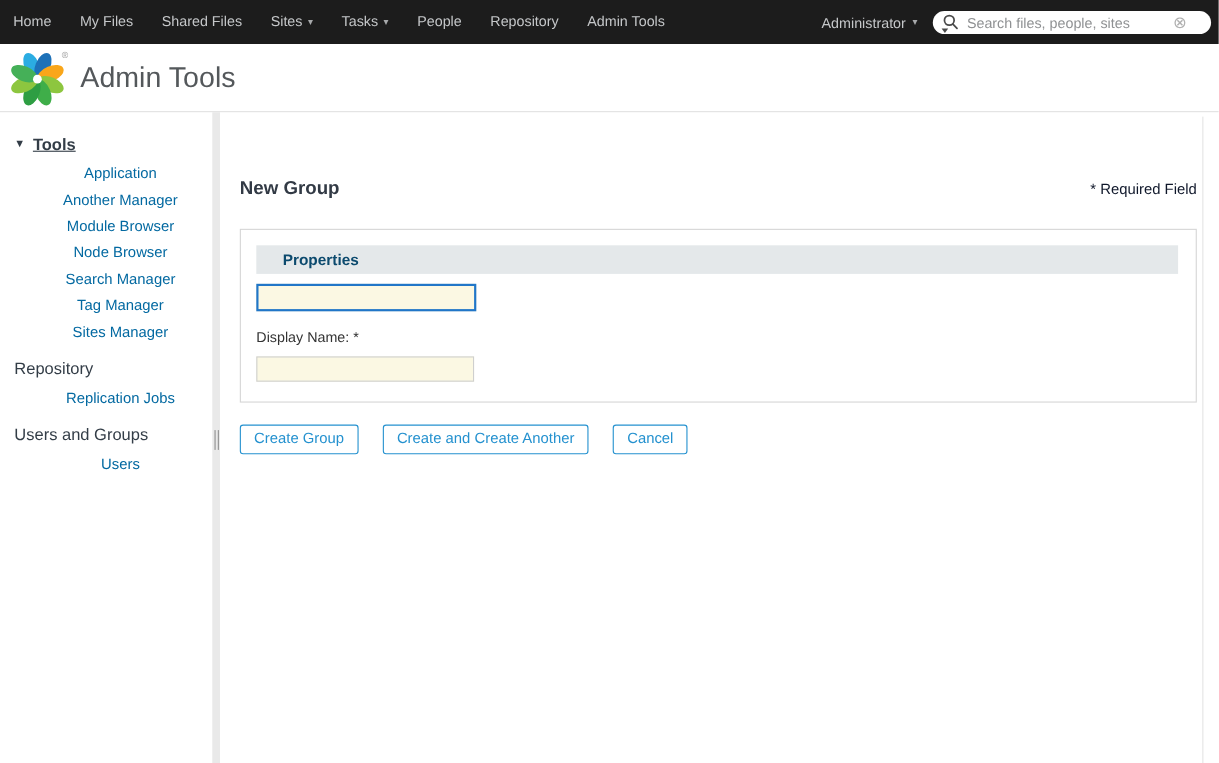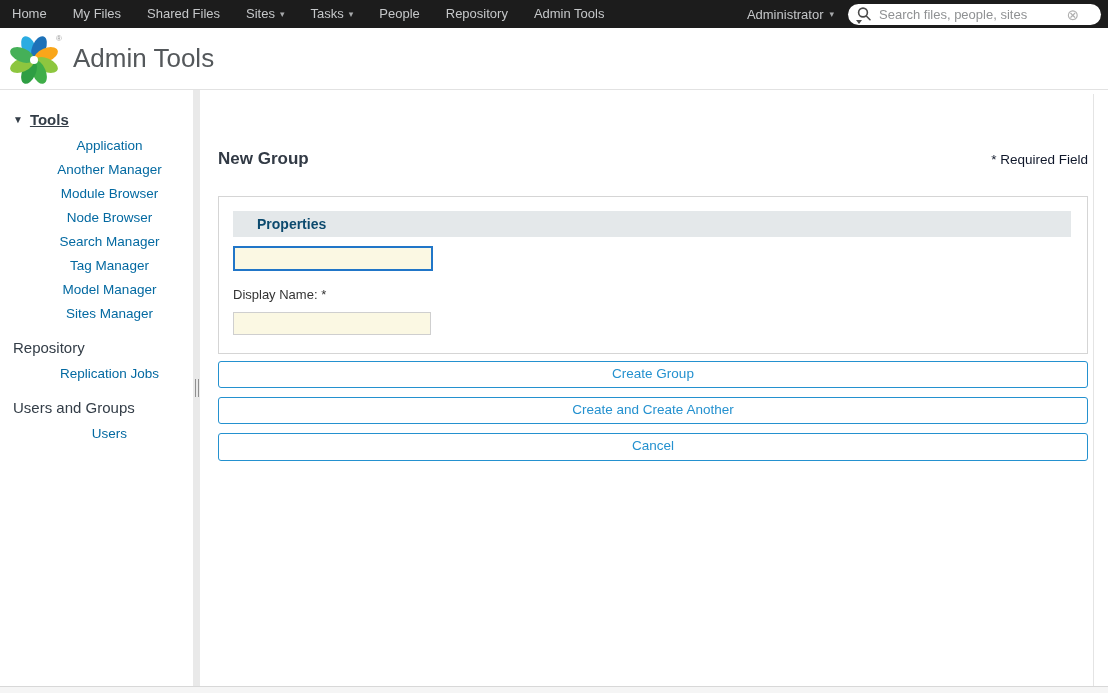--- a/index.html
+++ b/index.html
@@ -1,20 +1,20 @@
 <!DOCTYPE html>
 <html><head>
 <meta charset="utf-8">
 <style>
   * { box-sizing: border-box; margin: 0; padding: 0; }
   html,body { width:1108px; height:694px; overflow:hidden; }
   body { font-family:"Liberation Sans", sans-serif; background:#fff; position:relative; }
 
   
-  .topbar { height:28px; background:#1c1c1c; display:flex; align-items:center; font-size:13px; }
+  .topbar { height:40px; background:#1c1c1c; display:flex; align-items:center; font-size:13px; }
   .nav-item { color:#c5c7c9; padding:0 13px; height:28px; line-height:28px; cursor:pointer; white-space:nowrap; display:flex; align-items:center; gap:5px; }
   .nav-item:first-child { padding-left:12px; }
   .caret { font-size:9px; color:#a7a9ab; line-height:1; }
   .topbar-right { margin-left:auto; display:flex; align-items:center; }
   .user-menu { color:#c5c7c9; display:flex; align-items:center; gap:6px; padding:0 14px 0 8px; cursor:pointer; }
   .searchbox { width:253px; height:21px; background:#fff; border-radius:11px; display:flex; align-items:center; padding:0 22px 0 8px; margin-right:7px; }
   .searchbox .mag { position:relative; width:16px; height:16px; flex:0 0 16px; }
   .searchbox .mag .mag-caret { position:absolute; left:0; bottom:-2px; width:0; height:0; border-left:3px solid transparent; border-right:3px solid transparent; border-top:4px solid #4a4a4a; }
   .searchbox input { border:none; outline:none; flex:1; font-size:13px; color:#444; padding:0 4px 0 7px; font-family:"Liberation Sans",sans-serif; background:transparent; }
   .searchbox input::placeholder { color:#8f9193; }
@@ -52,21 +52,21 @@
   .required-note { font-size:13.5px; color:#0f172a;margin-top:46px; }
 
   .panel { margin-top:27px; border:1px solid #d5d5d5; padding:14px 16px 18px 14px; }
   .panel-band { background:#e4e8ea; height:26px; line-height:26px; padding-left:24px; font-size:14px; font-weight:700; color:#0c4a6e; }
   .field-label { font-size:13px; color:#333; margin-top:23px; }
   .field-label.second { margin-top:16px; }
   input.text-field { display:block; background:#fbf8e3; font-size:13px; color:#333; padding:2px 5px; font-family:"Liberation Sans",sans-serif; outline:none; }
   .id-input { margin-top:9px; width:200px; height:25px; border:2px solid #2176c8; }
   .dn-input { margin-top:10px; width:198px; height:23px; border:1px solid #cfcfcf; }
 
-  .buttons-row { margin-top:7px; display:flex; gap:9px;flex-direction:column; }
+  .buttons-row { margin-top:20px; display:flex; gap:22px; }
   .btn { background:#fff; border:1px solid #2491cf; color:#2491cf; font-size:13.5px; font-family:"Liberation Sans",sans-serif; padding:4px 12px 5px; border-radius:3px; cursor:pointer; line-height:1.2; }
 
   
   .footer { border-top:1px solid #d8d8d8; height:7px; background:#f5f5f5; }
 </style>
 </head>
 <body>
 
 <div class="topbar">
   <div class="nav-item">
@@ -158,21 +158,20 @@
       <div class="side-section-header bold">
         <span class="tri">▼</span>
         <span class="hdr-label">Tools</span>
       </div>
       <div class="side-item">Application</div>
       <div class="side-item">Another Manager</div>
       <div class="side-item">Module Browser</div>
       <div class="side-item">Node Browser</div>
       <div class="side-item">Search Manager</div>
       <div class="side-item">Tag Manager</div>
-      <div class="side-item">Model Manager</div>
       <div class="side-item">Sites Manager</div>
     </div>
 
     <div class="side-section">
       <div class="side-section-header">
         <span class="hdr-label">Repository</span>
       </div>
       <div class="side-item">Replication Jobs</div>
     </div>
 

